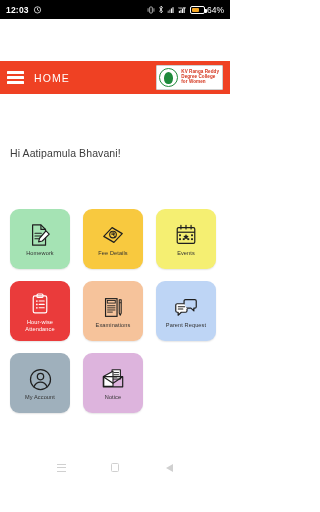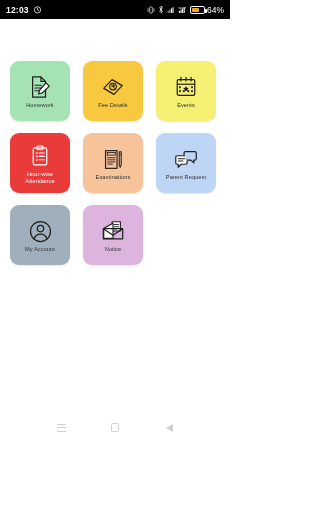--- a/index.html
+++ b/index.html
@@ -134,21 +134,40 @@
       </svg>
       <div class="sb-batt">
         <div class="batt-shell">
           <div class="batt-fill" style="width: 64%;"></div>
         </div>
         <span class="sb-pct">64%</span>
       </div>
     </div>
   </div>
 
-
+  <div class="appbar">
+    <div class="hamburger">
+      <span></span>
+        <span></span>
+        <span></span>
+    </div>
+    <div class="appbar-title">HOME</div>
+    <div class="logo">
+      <div class="emblem">
+        <div class="emblem-inner"></div>
+      </div>
+      <div class="logo-text">
+        <span>KV Ranga Reddy</span>
+        <span>Degree College</span>
+        <span>for Women</span>
+      </div>
+    </div>
+  </div>
+
+  <div class="greeting">Hi  Aatipamula Bhavani!</div>
 
   <div class="grid">
 
     <div class="card" style="background: rgb(165, 227, 180);">
       <div class="card-icon">
         <svg width="24" height="24" viewBox="0 0 26 26">
           <path d="M5 2h9l5 5v17H5z" fill="none" stroke="#1f1f1f" stroke-width="1.3" stroke-linejoin="round"></path>
           <path d="M14 2v5h5" fill="none" stroke="#1f1f1f" stroke-width="1.3" stroke-linejoin="round"></path>
           <path d="M7.5 11h7M7.5 14h7M7.5 17h4" stroke="#1f1f1f" stroke-width="1.1" stroke-linecap="round"></path>
           <path d="M19.5 8.5l3.5 3.5-7.5 7.5-4 1 1-4z" fill="#fff" stroke="#1f1f1f" stroke-width="1.3" stroke-linejoin="round"></path>

